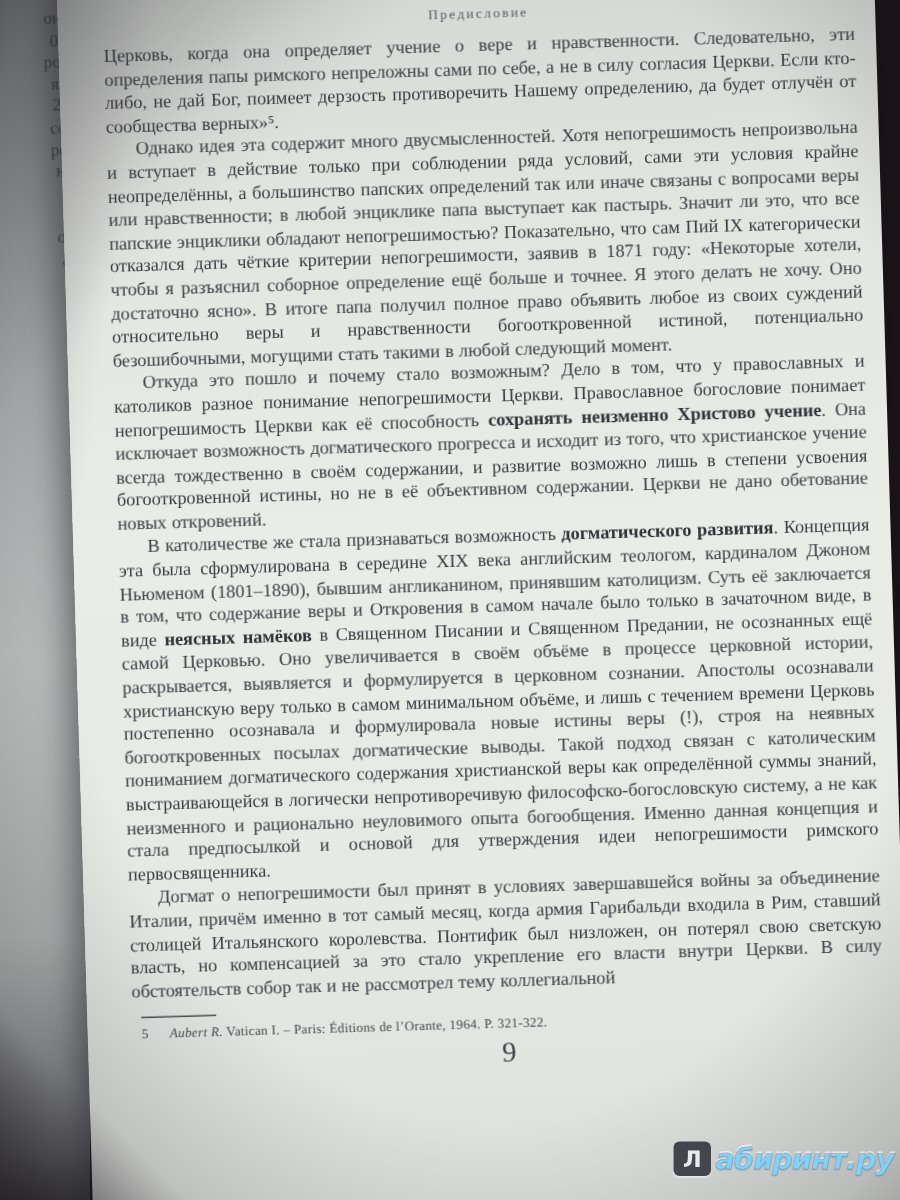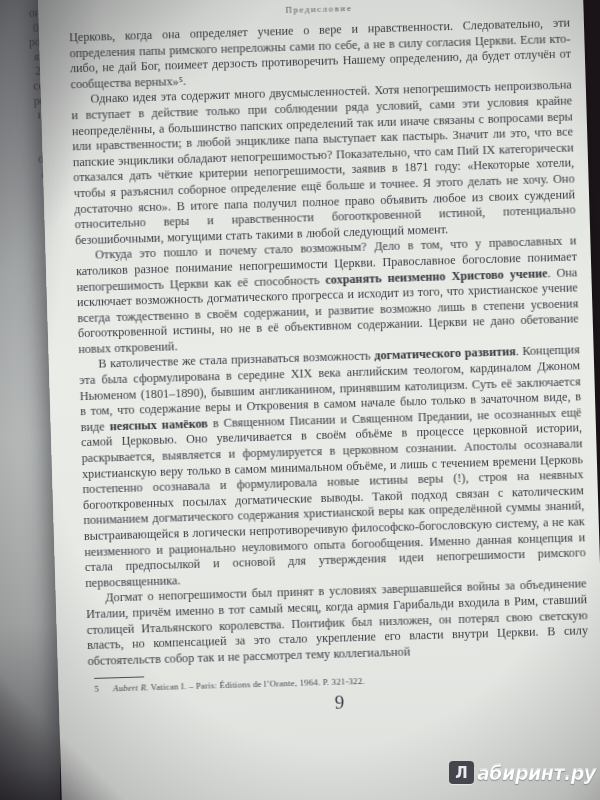--- a/index.html
+++ b/index.html
@@ -71,21 +71,21 @@
     font-family:"DejaVu Sans","Liberation Sans",sans-serif;
   }
   .wm-badge{
     width:25px;height:23px;border-radius:4px;background:#45454e;
     color:#e8eaec;font-weight:700;font-size:15px;
     display:flex;align-items:center;justify-content:center;
     box-shadow:0 1px 1px rgba(255,255,255,0.5);
   }
   .wm-text{
     font-weight:700;font-style:italic;font-size:19px;letter-spacing:-0.5px;
-    color:#ffffff;
+    color:#7dd3fc;
     text-shadow:0 1px 1px rgba(110,115,125,0.55), 0 -1px 0 rgba(255,255,255,0.6);
     -webkit-text-stroke:0.6px rgba(130,135,145,0.45);
   }
 </style>
 </head>
 <body>
 
 <div class="gutter">
   <div class="gutter-inner">
       <div class="frag">она</div>

